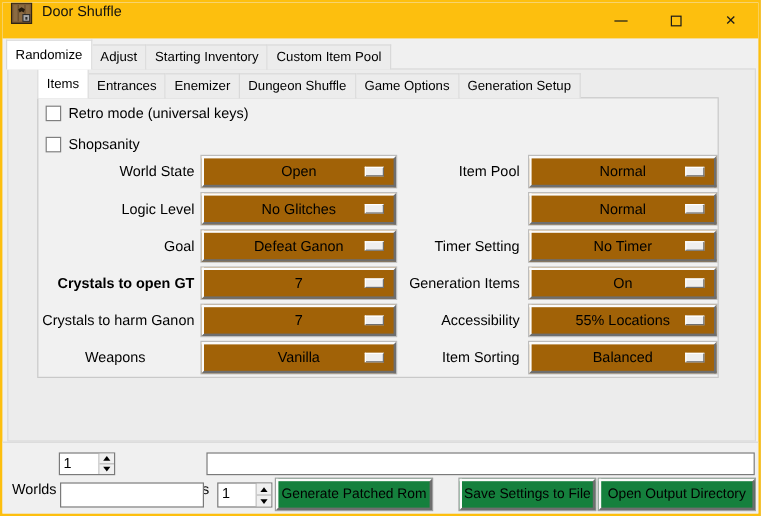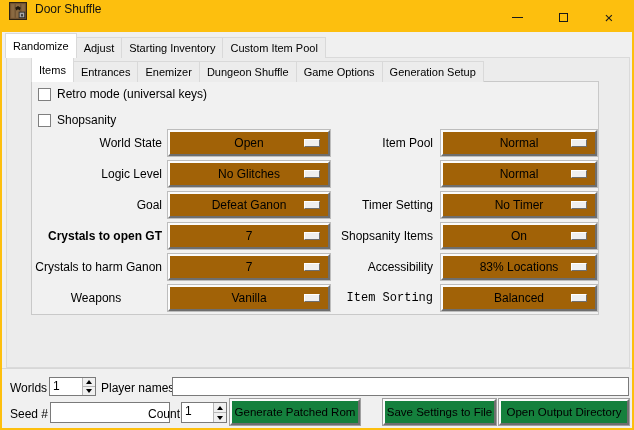--- a/index.html
+++ b/index.html
@@ -37,21 +37,21 @@
     position:absolute; height:26px; z-index:5; cursor:default;
     background:#a16207; border:2px solid; border-color:#fbfbfb #6e6e6e #6e6e6e #fbfbfb;
     box-shadow:0 0 0 1px #bdbdbd;
     display:flex; align-items:center; justify-content:center;
   }
   .dd .val { font-size:12px; white-space:nowrap; }
   .dd .ind { position:absolute; right:8px; top:50%; margin-top:-4px; width:16px; height:8px;
              background:#efefef; border:1px solid; border-color:#ffffff #6f6f6f #6f6f6f #ffffff; }
   
   .bottom-panel { position:absolute; left:0; right:0; top:366px; bottom:0; background:#f0f0f0; border-top:1px solid #d7d7d7; z-index:6; }
-  .b-label { position:absolute; font-size:12px; white-space:nowrap; }
+  .b-label { position:absolute; font-size:12px; white-space:nowrap;margin-top:20px; }
   .entry { position:absolute; background:#fff; border:1px solid #7a7a7a; font-size:12px; padding:0 3px;
            font-family:"Liberation Sans", sans-serif; outline:none; }
   .spinbox { position:absolute; background:#fff; border:1px solid #7a7a7a; display:flex; }
   .spin-val { flex:1; font-size:12px; padding:1px 0 0 3px; }
   .spin-arrows { width:13px; display:flex; flex-direction:column; border-left:1px solid #b7b7b7; }
   .spin-btn { flex:1; display:flex; align-items:center; justify-content:center; background:#f0f0f0; }
   .spin-btn + .spin-btn { border-top:1px solid #b7b7b7; }
   .tri-up { width:0; height:0; border-left:3px solid transparent; border-right:3px solid transparent; border-bottom:4px solid #000; }
   .tri-down { width:0; height:0; border-left:3px solid transparent; border-right:3px solid transparent; border-top:4px solid #000; }
   .btn3d {
@@ -173,31 +173,31 @@
   </div>
   <div class="dd" style="left:439px; top:159px; width:156px;">
     <span class="val">Normal</span>
       <div class="ind"></div>
   </div>
   <div class="opt-label" style="left:330px; top:196px; width:101px;">Timer Setting</div>
   <div class="dd" style="left:439px; top:190px; width:156px;">
     <span class="val">No Timer</span>
       <div class="ind"></div>
   </div>
-  <div class="opt-label" style="left:330px; top:227px; width:101px;">Shopsanity Items</div>
+  <div class="opt-label" style="left:330px; top:227px; width:101px;">Generation Items</div>
   <div class="dd" style="left:439px; top:221px; width:156px;">
     <span class="val">On</span>
       <div class="ind"></div>
   </div>
   <div class="opt-label" style="left:330px; top:258px; width:101px;">Accessibility</div>
   <div class="dd" style="left:439px; top:252px; width:156px;">
-    <span class="val">83% Locations</span>
-      <div class="ind"></div>
-  </div>
-  <div class="opt-label" style="left:330px; top:289px; width:101px;font-family:Liberation Mono, monospace;">Item Sorting</div>
+    <span class="val">55% Locations</span>
+      <div class="ind"></div>
+  </div>
+  <div class="opt-label" style="left:330px; top:289px; width:101px;">Item Sorting</div>
   <div class="dd" style="left:439px; top:283px; width:156px;">
     <span class="val">Balanced</span>
       <div class="ind"></div>
   </div>
 
   <div class="bottom-panel"></div>
 
   <div class="b-label" style="left:8px; top:379px; z-index:7; position:absolute;">Worlds</div>
   <div class="spinbox" style="left:47px; top:375px; width:47px; height:19px; z-index:7;">
     <div class="spin-val">1</div>

